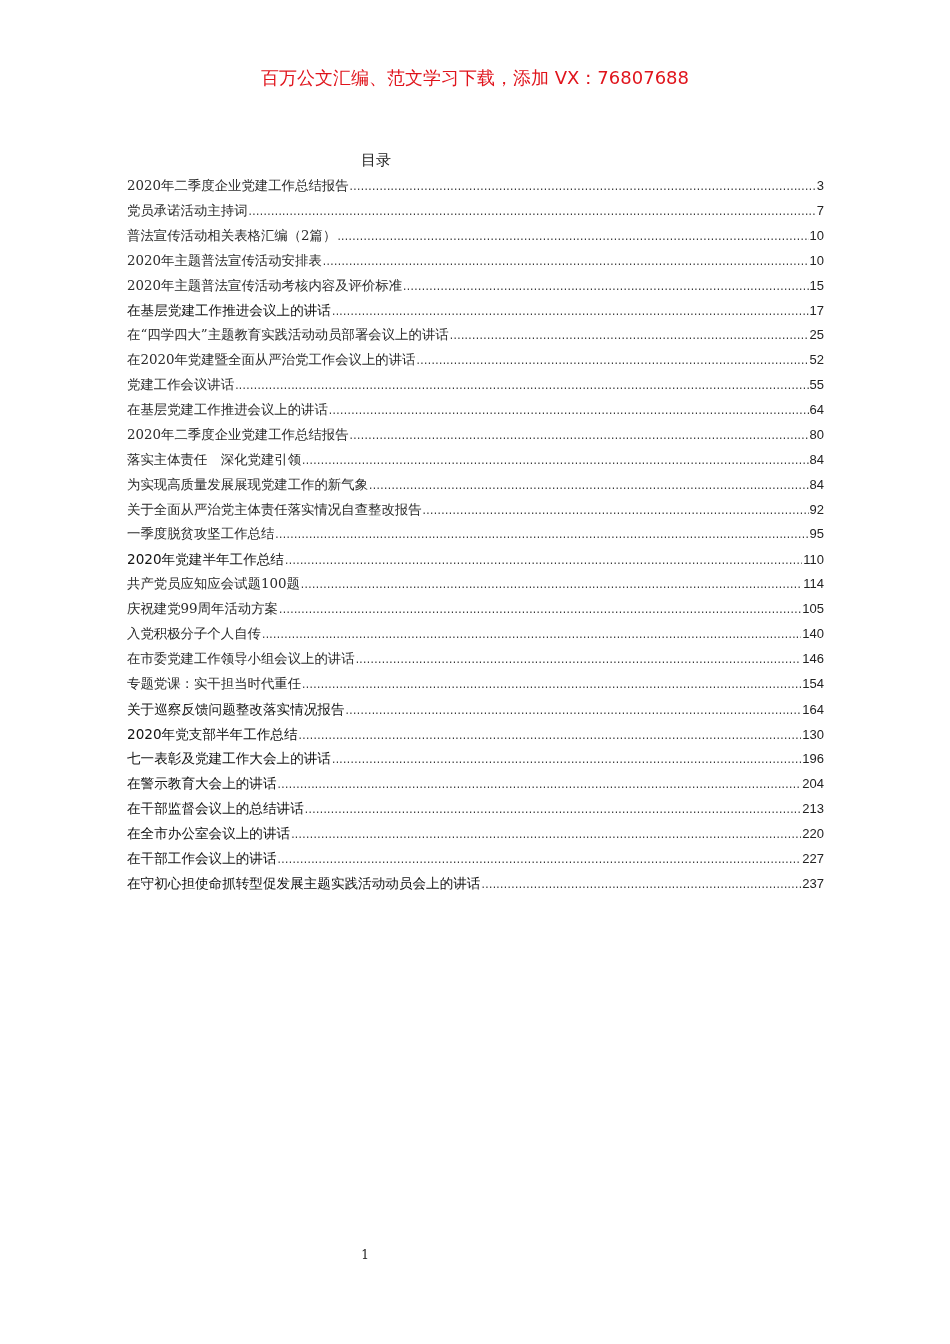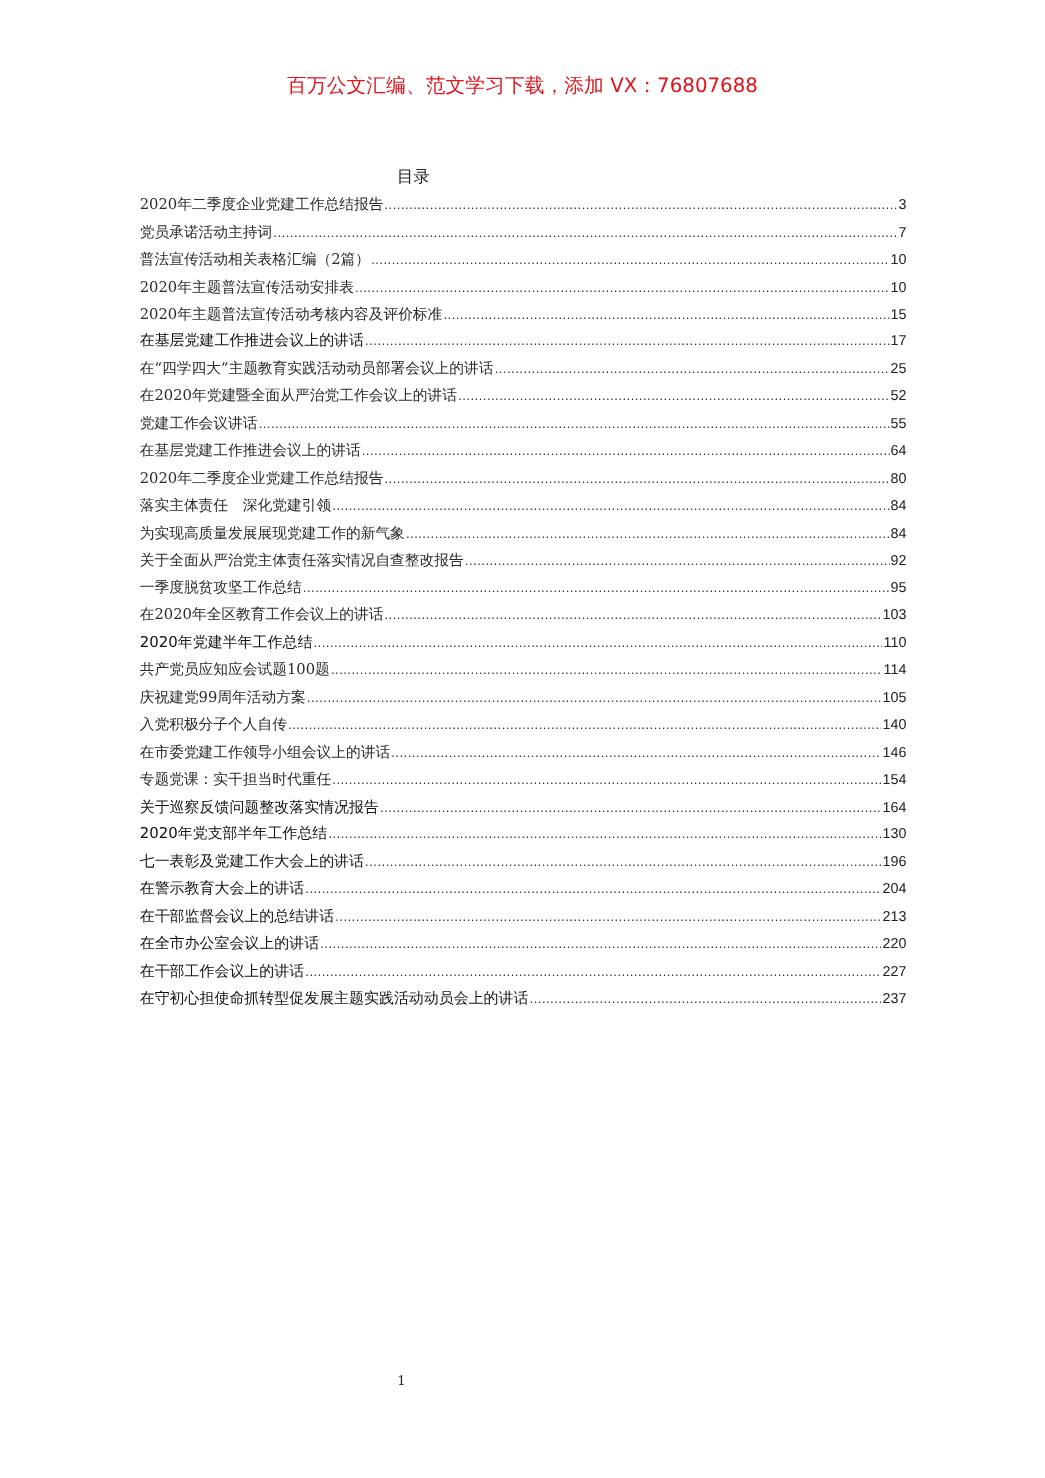--- a/index.html
+++ b/index.html
@@ -166,25 +166,20 @@
   <li class="toc-row">
       <span class="t">关于全面从严治党主体责任落实情况自查整改报告</span>
       <span class="dots"></span>
       <span class="p">92</span>
     </li>
   <li class="toc-row">
       <span class="t">一季度脱贫攻坚工作总结</span>
       <span class="dots"></span>
       <span class="p">95</span>
     </li>
-  <li class="toc-row">
-      <span class="t">在2020年全区教育工作会议上的讲话</span>
-      <span class="dots"></span>
-      <span class="p">103</span>
-    </li>
   <li class="toc-row sans">
       <span class="t">2020年党建半年工作总结</span>
       <span class="dots"></span>
       <span class="p">110</span>
     </li>
   <li class="toc-row">
       <span class="t">共产党员应知应会试题100题</span>
       <span class="dots"></span>
       <span class="p">114</span>
     </li>

